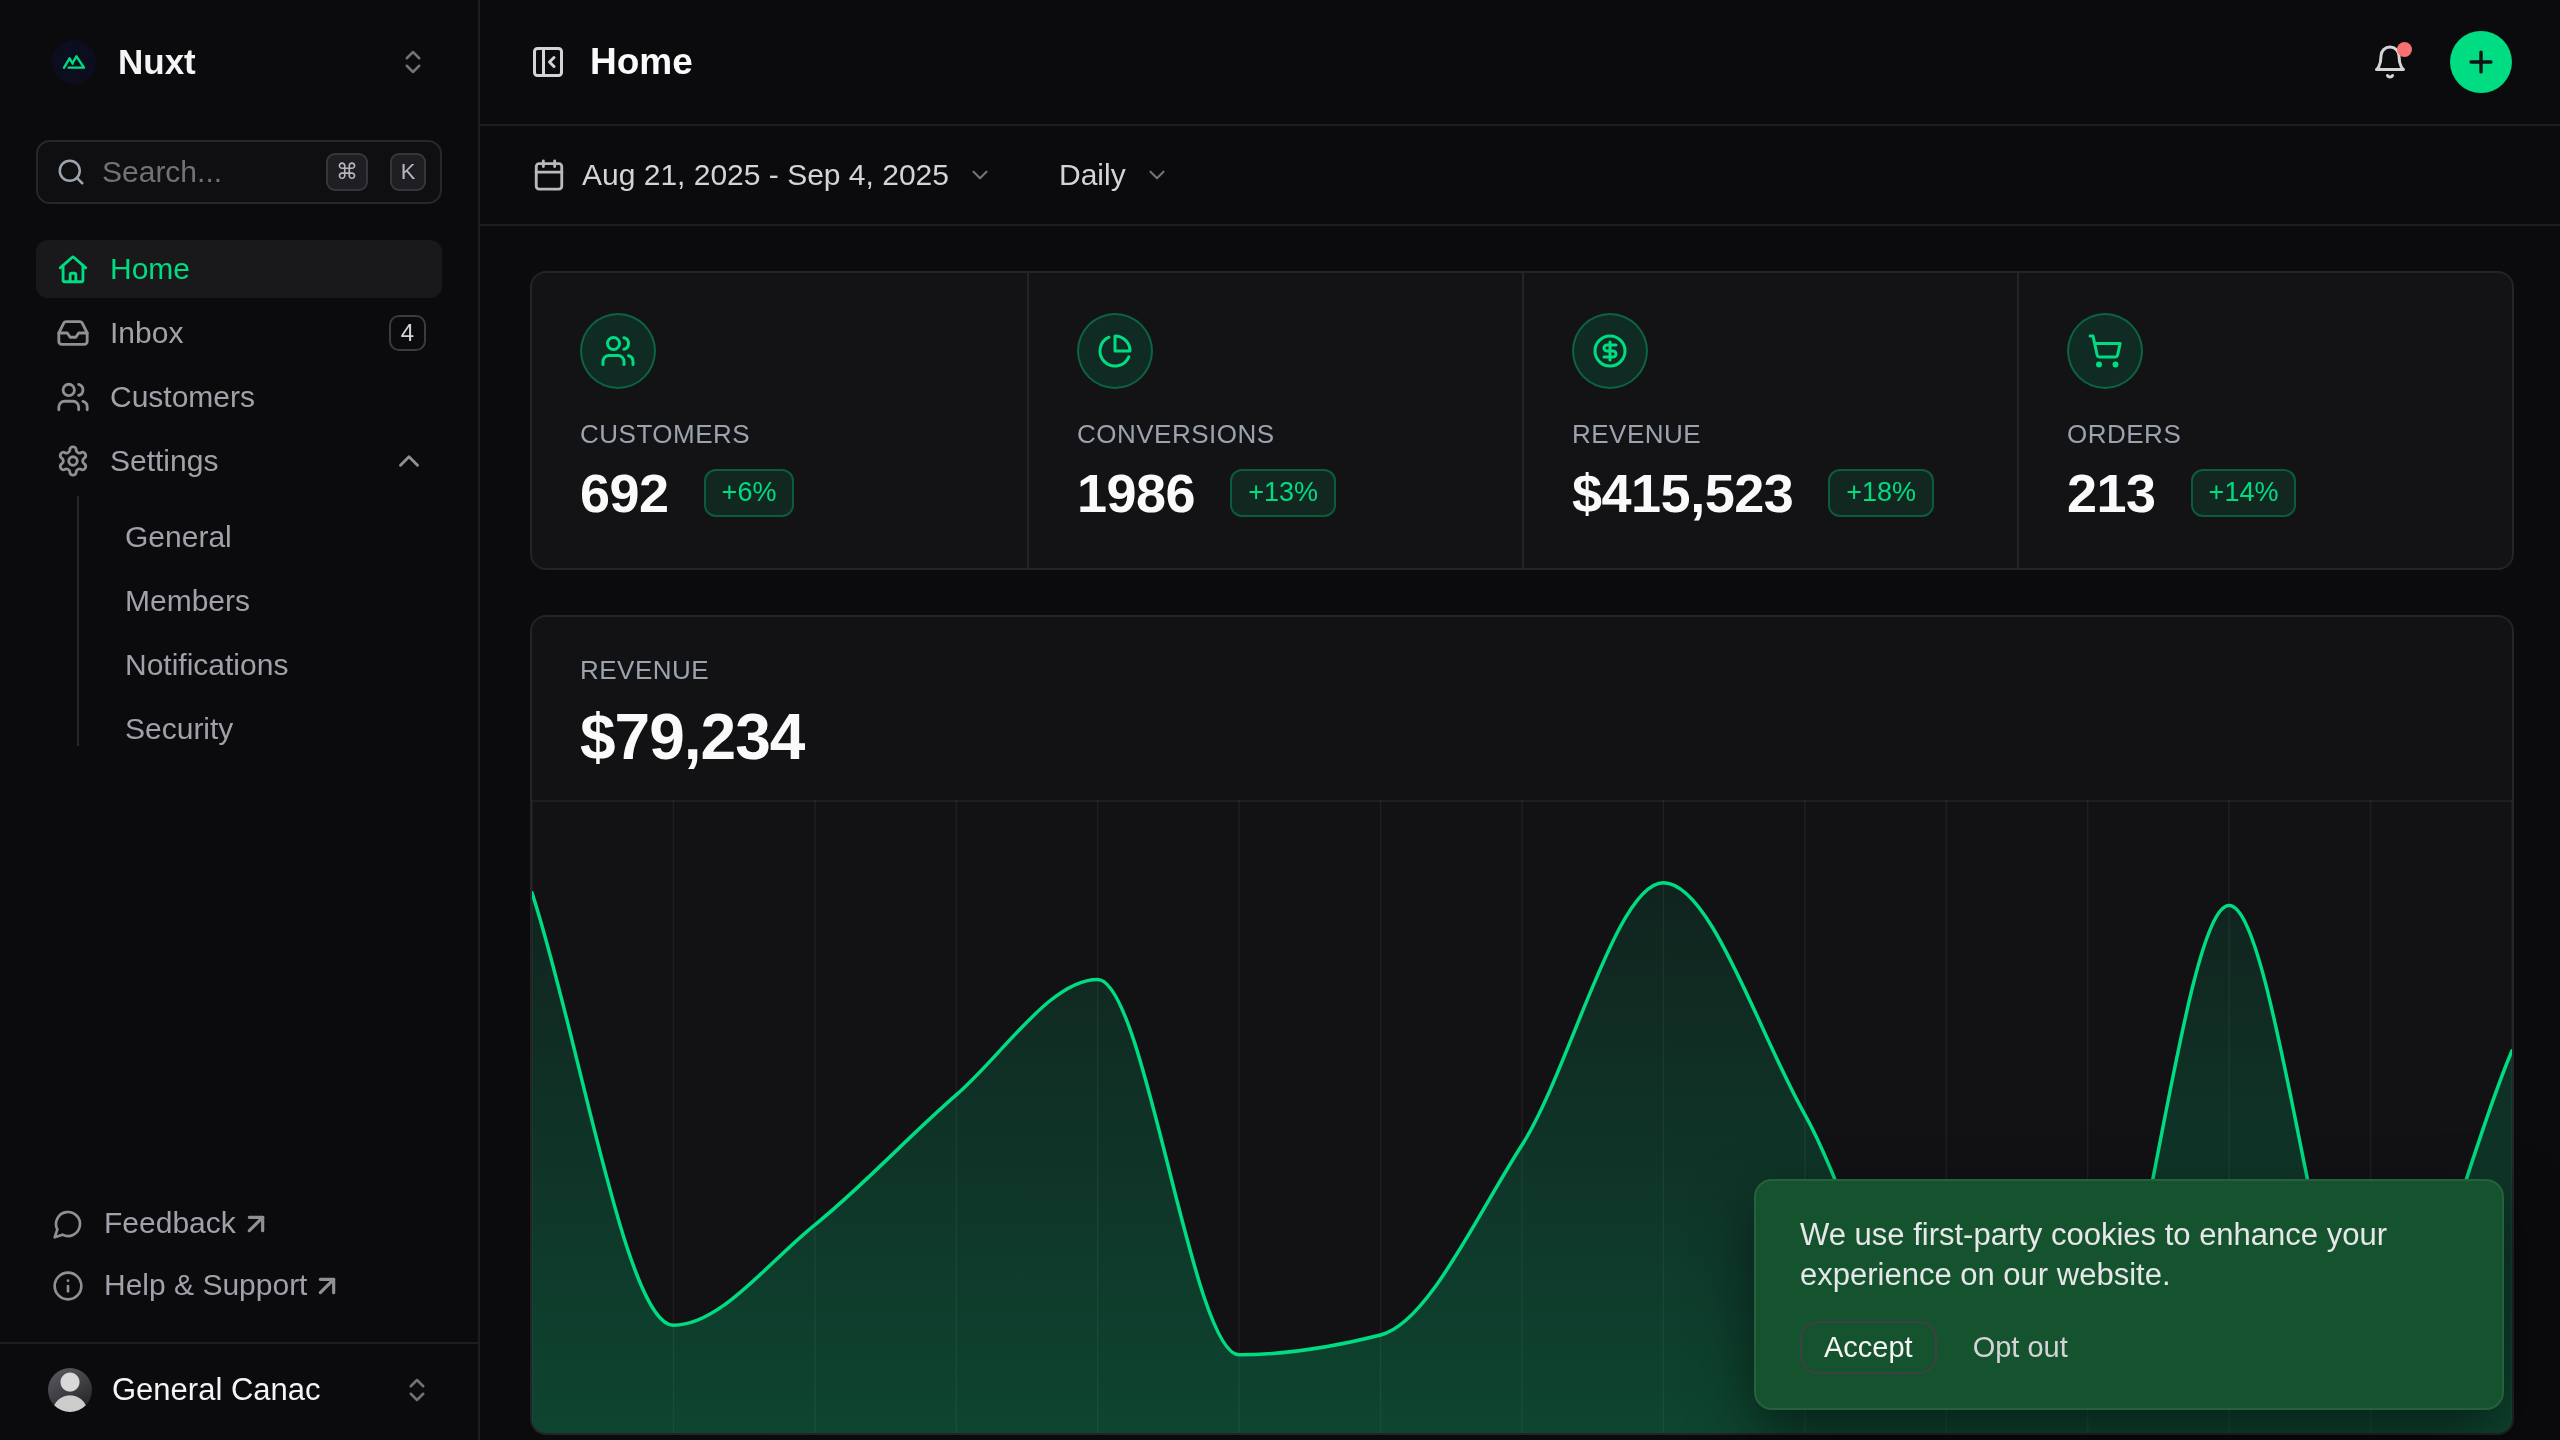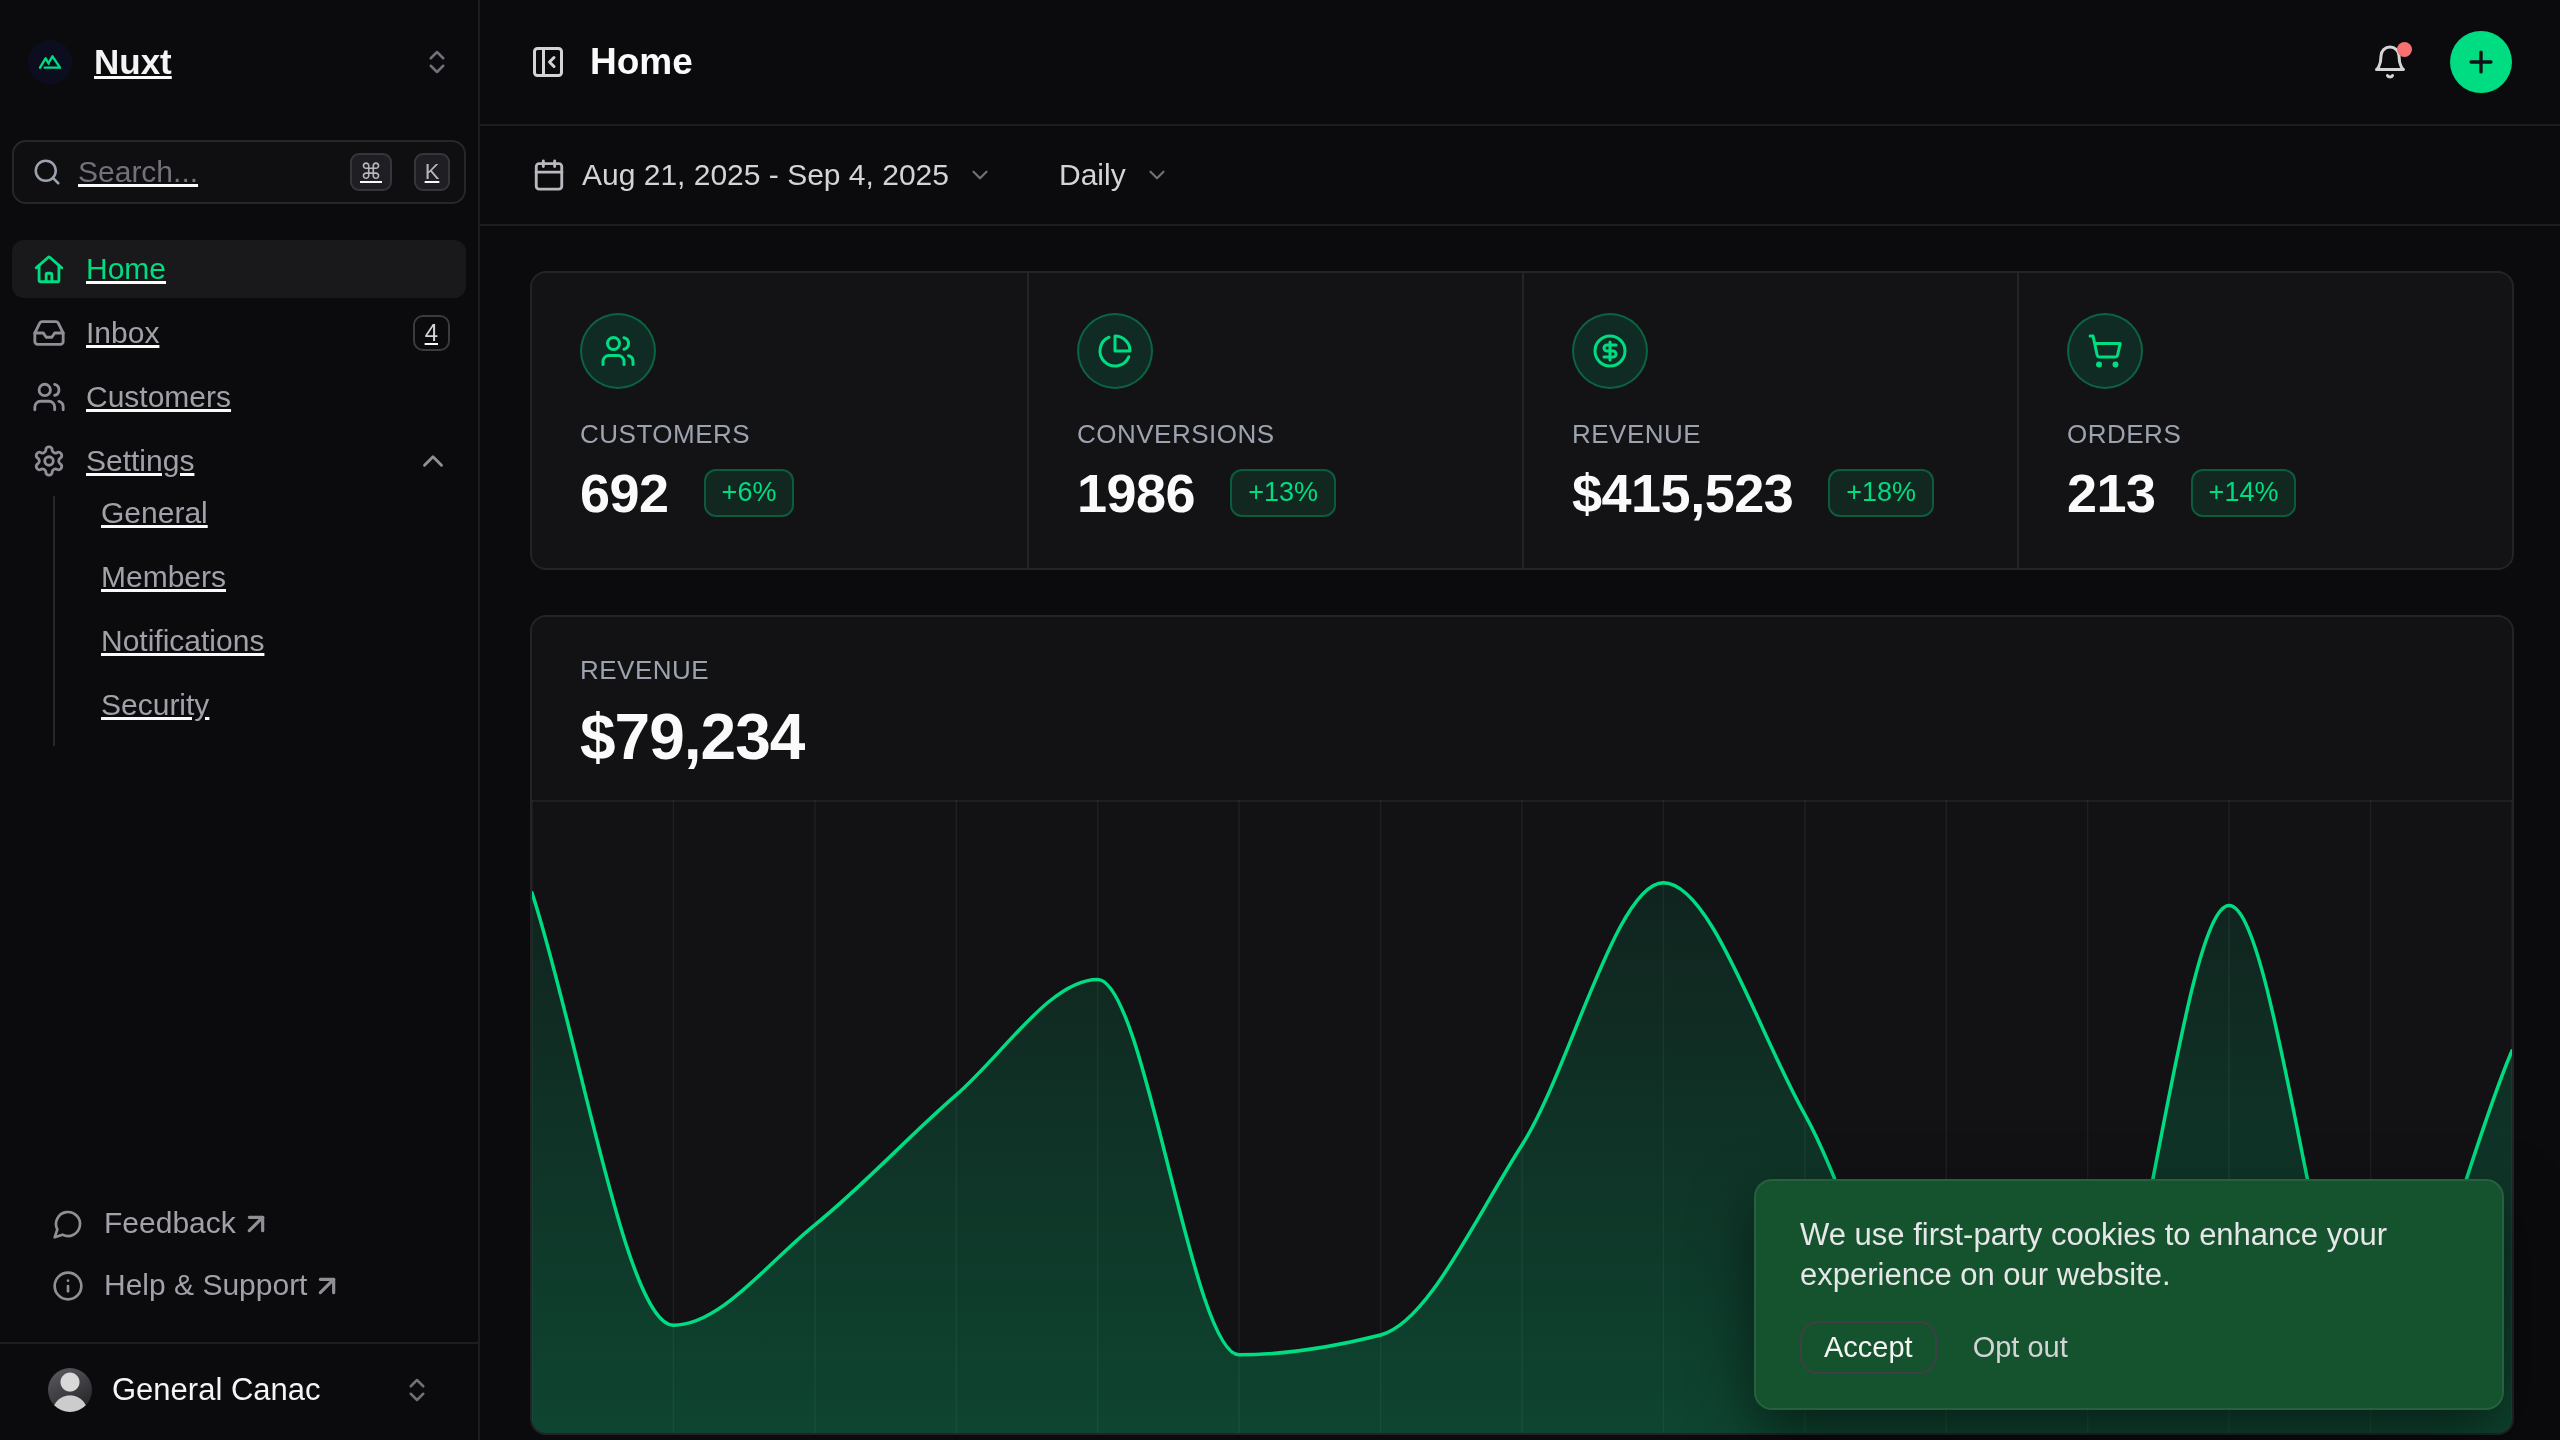--- a/index.html
+++ b/index.html
@@ -11,21 +11,21 @@
     display:flex;
   }
   .icn { stroke:currentColor; fill:none; stroke-width:2; stroke-linecap:round; stroke-linejoin:round; display:block; flex:none; }
 
   
   .sidebar {
     width:480px; height:100%;
     border-right:2px solid #1d1d21;
     display:flex; flex-direction:column; flex:none;
   }
-  .side-top { padding:20px 12px 0;text-decoration:underline; }
+  .side-top { padding:20px 36px 0; }
   .logo-row {
     height:84px; display:flex; align-items:center; gap:22px;
     padding:0 14px 0 16px; border-radius:12px; cursor:pointer;
   }
   .logo-badge {
     width:44px; height:44px; border-radius:50%;
     background:#0c0e20; color:#00DC82;
     display:flex; align-items:center; justify-content:center;
   }
   .logo-badge .icn { width:26px; height:26px; stroke-width:2.2; }
@@ -55,21 +55,21 @@
   .nav-item.active { background:rgba(255,255,255,0.06); color:#00DC82; }
   .nav-item.active .icn { color:#00DC82; }
   .nav-label { flex:1; }
   .nav-badge {
     border:2px solid #3a3a40; border-radius:10px; padding:2px 10px;
     font-size:24px; color:#d4d4d8; line-height:1.2;
   }
   .nav-chev { width:28px; height:28px; color:#9ca3af; }
   .subnav { margin:0 0 6px 41px; border-left:2px solid #26262b; padding-left:30px; }
   .subnav-item {
-    height:58px; margin-bottom:6px; display:flex; align-items:flex-start;
+    height:58px; margin-bottom:6px; display:flex; align-items:flex-end;
     font-size:30px; color:#a1a1aa; border-radius:12px; padding:0 16px; cursor:pointer;
   }
 
   .side-footer { margin-top:auto; padding:0 32px 22px; }
   .foot-link {
     height:58px; margin-bottom:4px; border-radius:12px;
     display:flex; align-items:flex-start; gap:20px; padding:10px 16px 0 20px;
     color:#a1a1aa; font-size:30px; cursor:pointer;
   }
   .foot-link .icn { width:32px; height:32px; color:#8f8f96; margin-top:2px; }

